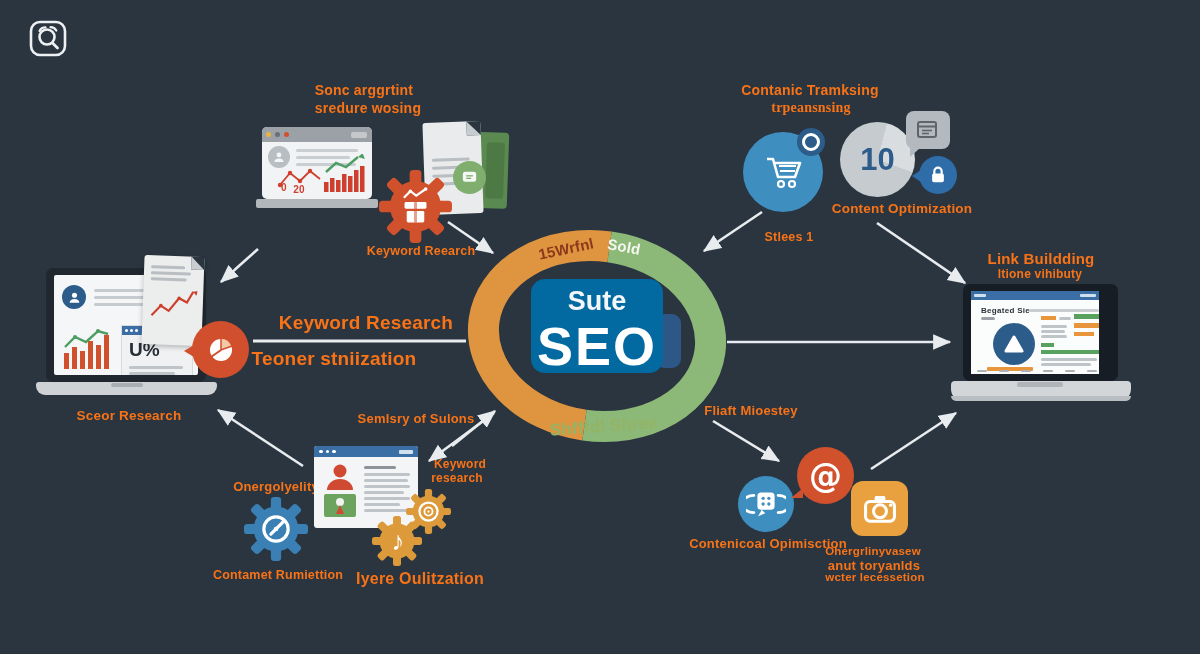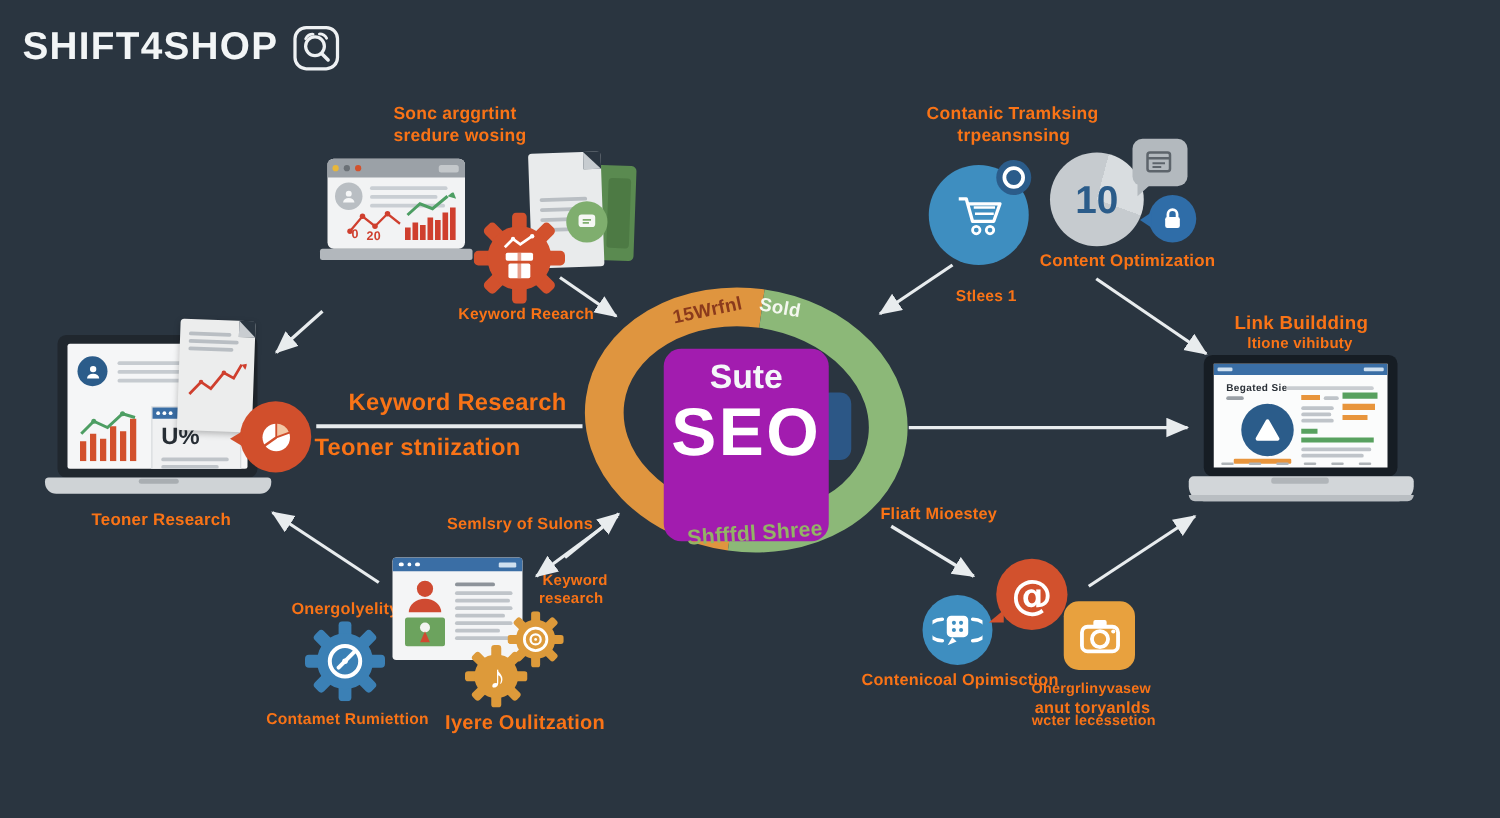--- a/index.html
+++ b/index.html
@@ -13,39 +13,38 @@
   .win-header{position:absolute;left:0;top:0;right:0;display:flex;align-items:center;}
   .dot{width:5px;height:5px;border-radius:50%;margin-left:4px;}
   svg{display:block;}
 </style>
 </head>
 <body>
 
 <div id="stage">
 
   <div class="abs" style="left:18px;top:16px;display:flex;align-items:center;">
-    <div class="lbl" style="position:static;transform:none;font-size:31px;font-weight:800;letter-spacing:1px;color:#f2f5f6;">SHIFT4SHOP</div>
     <svg width="40" height="42" viewBox="0 0 40 42" style="margin-left:10px;">
       <rect x="3" y="6" width="34" height="33" rx="9" fill="none" stroke="#eef1f3" stroke-width="2.6"></rect>
       <circle cx="19" cy="21" r="7.5" fill="none" stroke="#eef1f3" stroke-width="2.6"></circle>
       <line x1="24.5" y1="27" x2="29.5" y2="32" stroke="#eef1f3" stroke-width="2.8" stroke-linecap="round"></line>
       <path d="M11.5 15 a6.5 6.5 0 0 1 6 -3.6" fill="none" stroke="#eef1f3" stroke-width="2.2" stroke-linecap="round"></path>
       <path d="M22.5 11.2 a6.5 6.5 0 0 1 5.8 3.4" fill="none" stroke="#eef1f3" stroke-width="2.2" stroke-linecap="round"></path>
     </svg>
   </div>
 
   <svg class="abs" style="left:0;top:0;" width="1200" height="654">
     <g transform="rotate(8 597 336)">
       <path d="M 597 246 A 114 90 0 0 0 597 426" fill="none" stroke="#df953f" stroke-width="31"></path>
       <path d="M 597 246 A 114 90 0 0 1 597 426" fill="none" stroke="#8cb878" stroke-width="31"></path>
     </g>
   </svg>
 
   <div class="abs" style="left:655px;top:314px;width:26px;height:54px;background:#2c5786;border-radius:9px;"></div>
-  <div class="abs" style="left:531px;top:279px;width:132px;height:154px;background:#a21caf;border-radius:14px;text-align:center;">
+  <div class="abs" style="left:531px;top:279px;width:132px;height:94px;background:#0369a1;border-radius:14px;text-align:center;">
     <div style="margin-top:7px;font-size:27px;font-weight:800;color:#f4f7f9;">Sute</div>
     <div style="margin-top:-2px;font-size:54px;font-weight:800;letter-spacing:2px;color:#ffffff;">SEO</div>
   </div>
 
   <div class="lbl" style="left:566px;top:240px;font-size:15px;color:#8a3a1c;transform:translateX(-50%) rotate(-12deg);">15Wrfnl</div>
   <div class="lbl" style="left:624px;top:238px;font-size:15px;color:#f4f7ef;transform:translateX(-50%) rotate(10deg);">Sold</div>
   <div class="lbl" style="left:604px;top:417px;font-size:17px;color:#93b465;transform:translateX(-50%) rotate(-4deg);">Shfffdl Shree</div>
 
   <div class="lbl" style="left:334px;top:348px;font-size:19px;">Teoner stniization</div>
   <div class="lbl" style="left:366px;top:312px;font-size:19px;">Keyword Research</div>
@@ -132,21 +131,21 @@
       <circle cx="43" cy="29" r="2.4" fill="#ffffff"></circle>
         <circle cx="64" cy="26" r="2.4" fill="#ffffff"></circle>
       <rect x="35" y="44" width="30" height="9" rx="2" fill="#ffffff"></rect>
       <rect x="38" y="56" width="24" height="16" rx="2" fill="#ffffff"></rect>
       <rect x="48" y="44" width="4" height="28" fill="#d2512d" opacity="0.55"></rect>
     </g>
   </svg>
   <div class="lbl" style="left:421px;top:244px;font-size:12.5px;">Keyword Reearch</div>
 
   <div class="lbl" style="left:810px;top:82px;font-size:14px;">Contanic Tramksing</div>
-  <div class="lbl" style="left:811px;top:100px;font-size:14px;">trpeansnsing</div>
+  <div class="lbl" style="left:811px;top:100px;font-size:14px;font-family:Liberation Serif, serif;">trpeansnsing</div>
 
   <div class="circle" style="left:743px;top:132px;width:80px;height:80px;background:#3e8ec0;">
     <svg width="46" height="42" viewBox="0 0 46 42">
       <path d="M7 8 h6 l5 18 h17 l5 -14 H15" fill="none" stroke="#ffffff" stroke-width="2.6" stroke-linejoin="round"></path>
       <line x1="19" y1="15" x2="36" y2="15" stroke="#ffffff" stroke-width="2"></line>
       <line x1="20" y1="20" x2="35" y2="20" stroke="#ffffff" stroke-width="2"></line>
       <circle cx="21" cy="33" r="3" fill="none" stroke="#ffffff" stroke-width="2.2"></circle>
       <circle cx="32" cy="33" r="3" fill="none" stroke="#ffffff" stroke-width="2.2"></circle>
     </svg>
   </div>
@@ -229,27 +228,27 @@
     <div class="abs" style="left:-8px;top:24px;width:0;height:0;border-right:10px solid #d14f2c;border-top:6px solid transparent;border-bottom:6px solid transparent;"></div>
     <svg width="28" height="28" viewBox="0 0 28 28">
       <circle cx="14" cy="14" r="11" fill="#ffffff"></circle>
       <path d="M14 14 L14 2 A12 12 0 0 1 25 10 Z" fill="#f3c8a6" stroke="#d14f2c" stroke-width="1.5"></path>
       <line x1="14" y1="14" x2="4" y2="21" stroke="#d14f2c" stroke-width="2"></line>
     </svg>
   </div>
   <div class="abs" style="left:36px;top:382px;width:181px;height:13px;background:#cfd3d6;border-radius:3px 3px 9px 9px;">
     <div class="abs" style="left:75px;top:1px;width:32px;height:4px;background:#a9aeb2;border-radius:2px;"></div>
   </div>
-  <div class="lbl" style="left:129px;top:408px;font-size:13.5px;">Teoner Research</div>
+  <div class="lbl" style="left:129px;top:408px;font-size:13.5px;">Sceor Research</div>
 
   <div class="lbl" style="left:1041px;top:250px;font-size:15px;">Link Buildding</div>
   <div class="lbl" style="left:1040px;top:267px;font-size:12px;">ltione vihibuty</div>
 
   <div class="abs" style="left:963px;top:284px;width:155px;height:97px;background:#161d24;border-radius:7px;">
-    <div class="abs" style="left:8px;top:7px;width:139px;height:83px;background:#fbfcfc;overflow:hidden;">
+    <div class="abs" style="left:8px;top:7px;width:128px;height:83px;background:#fbfcfc;overflow:hidden;">
       <div style="height:9px;background:#3a6ea5;display:flex;align-items:center;">
         <span style="width:12px;height:3px;background:#cfe0ef;margin-left:3px;border-radius:1px;"></span>
         <span style="margin-left:auto;margin-right:3px;width:16px;height:3px;background:#cfe0ef;border-radius:1px;"></span>
       </div>
       <div class="abs" style="left:10px;top:15px;font-size:8px;font-weight:800;color:#2b3138;letter-spacing:.3px;">Begated Sie</div>
       <div class="ln" style="left:58px;top:18px;width:70px;height:3px;background:#c9cdd1;"></div>
       <div class="ln" style="left:10px;top:26px;width:14px;height:3px;background:#9aa0a6;"></div>
       <div class="circle" style="left:22px;top:32px;width:42px;height:42px;background:#2b5c8a;">
         <svg width="22" height="20" viewBox="0 0 22 20">
             <path d="M11 3 L19 17 L3 17 Z" fill="#ffffff" stroke="#ffffff" stroke-width="3" stroke-linejoin="round"></path>

